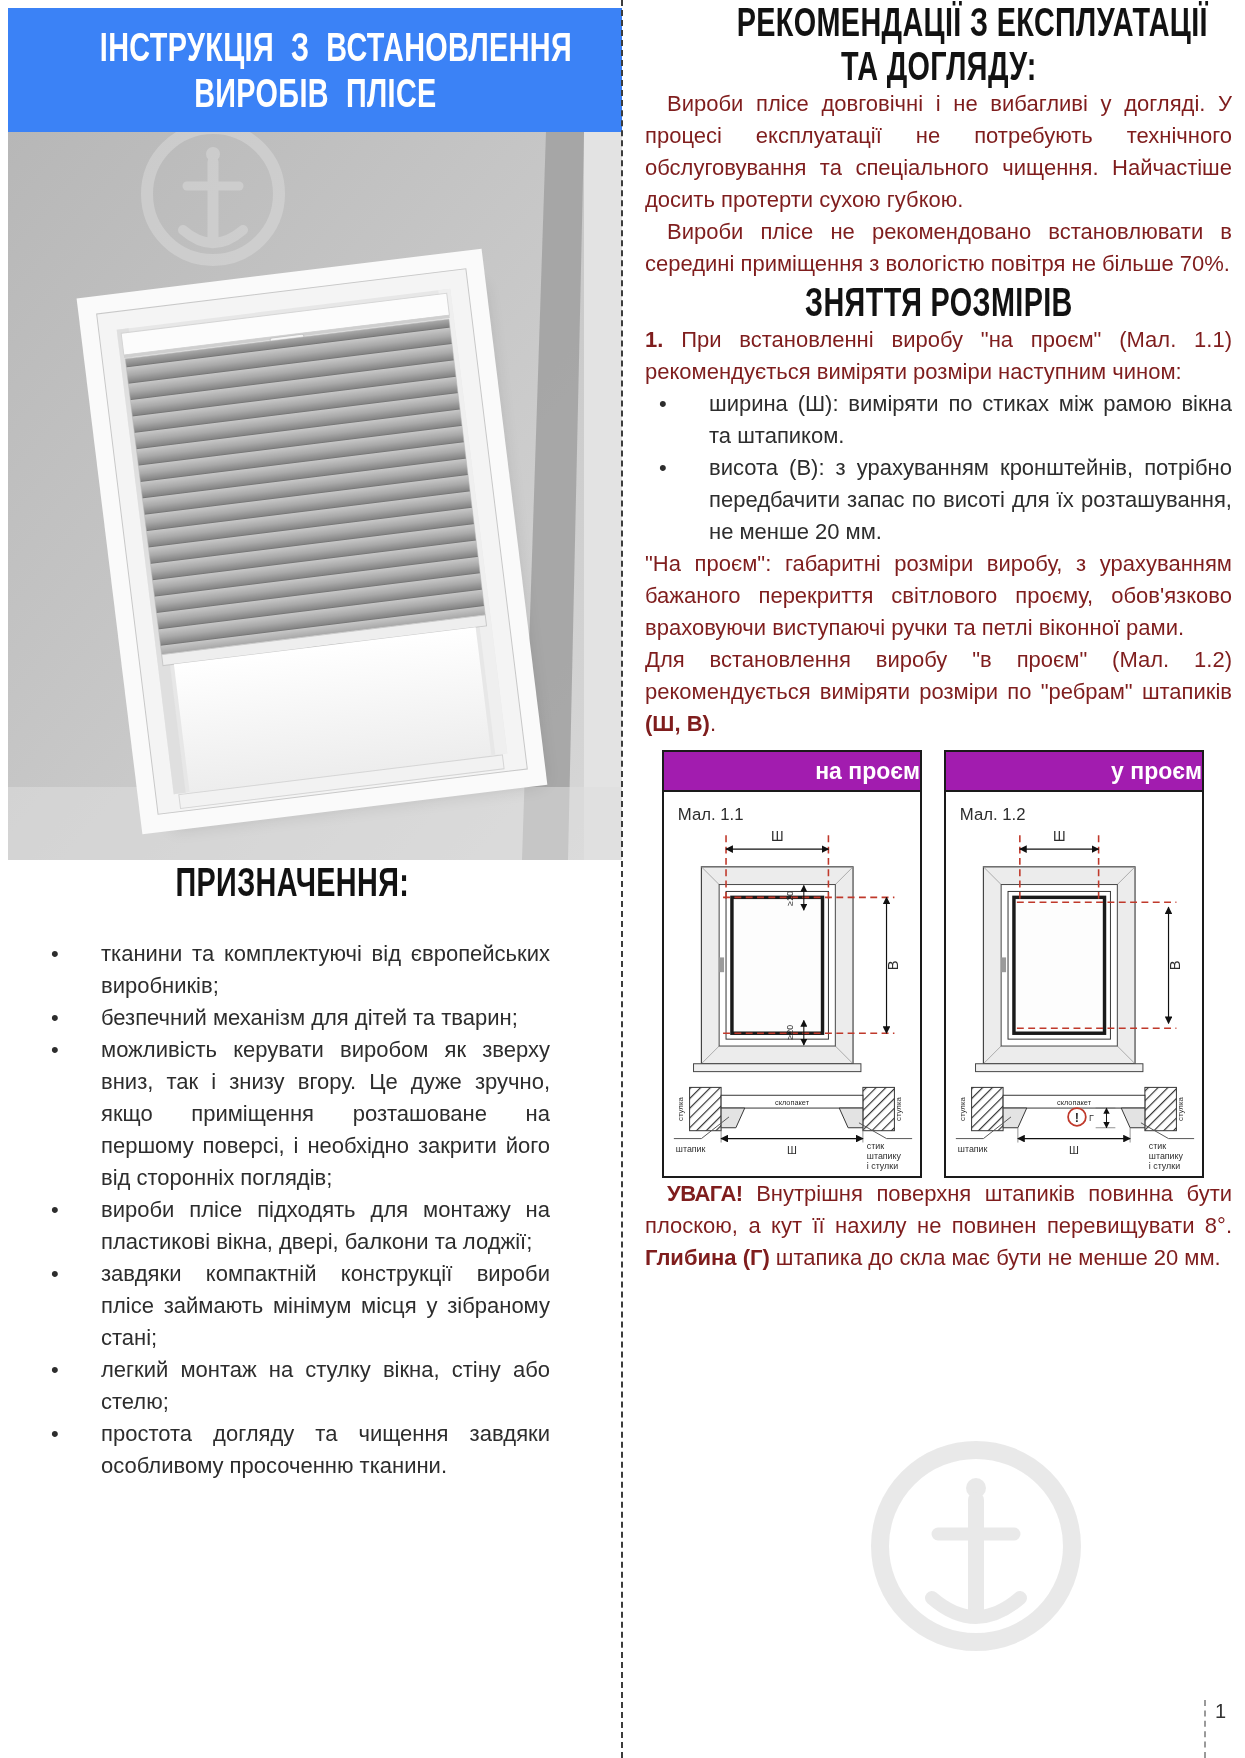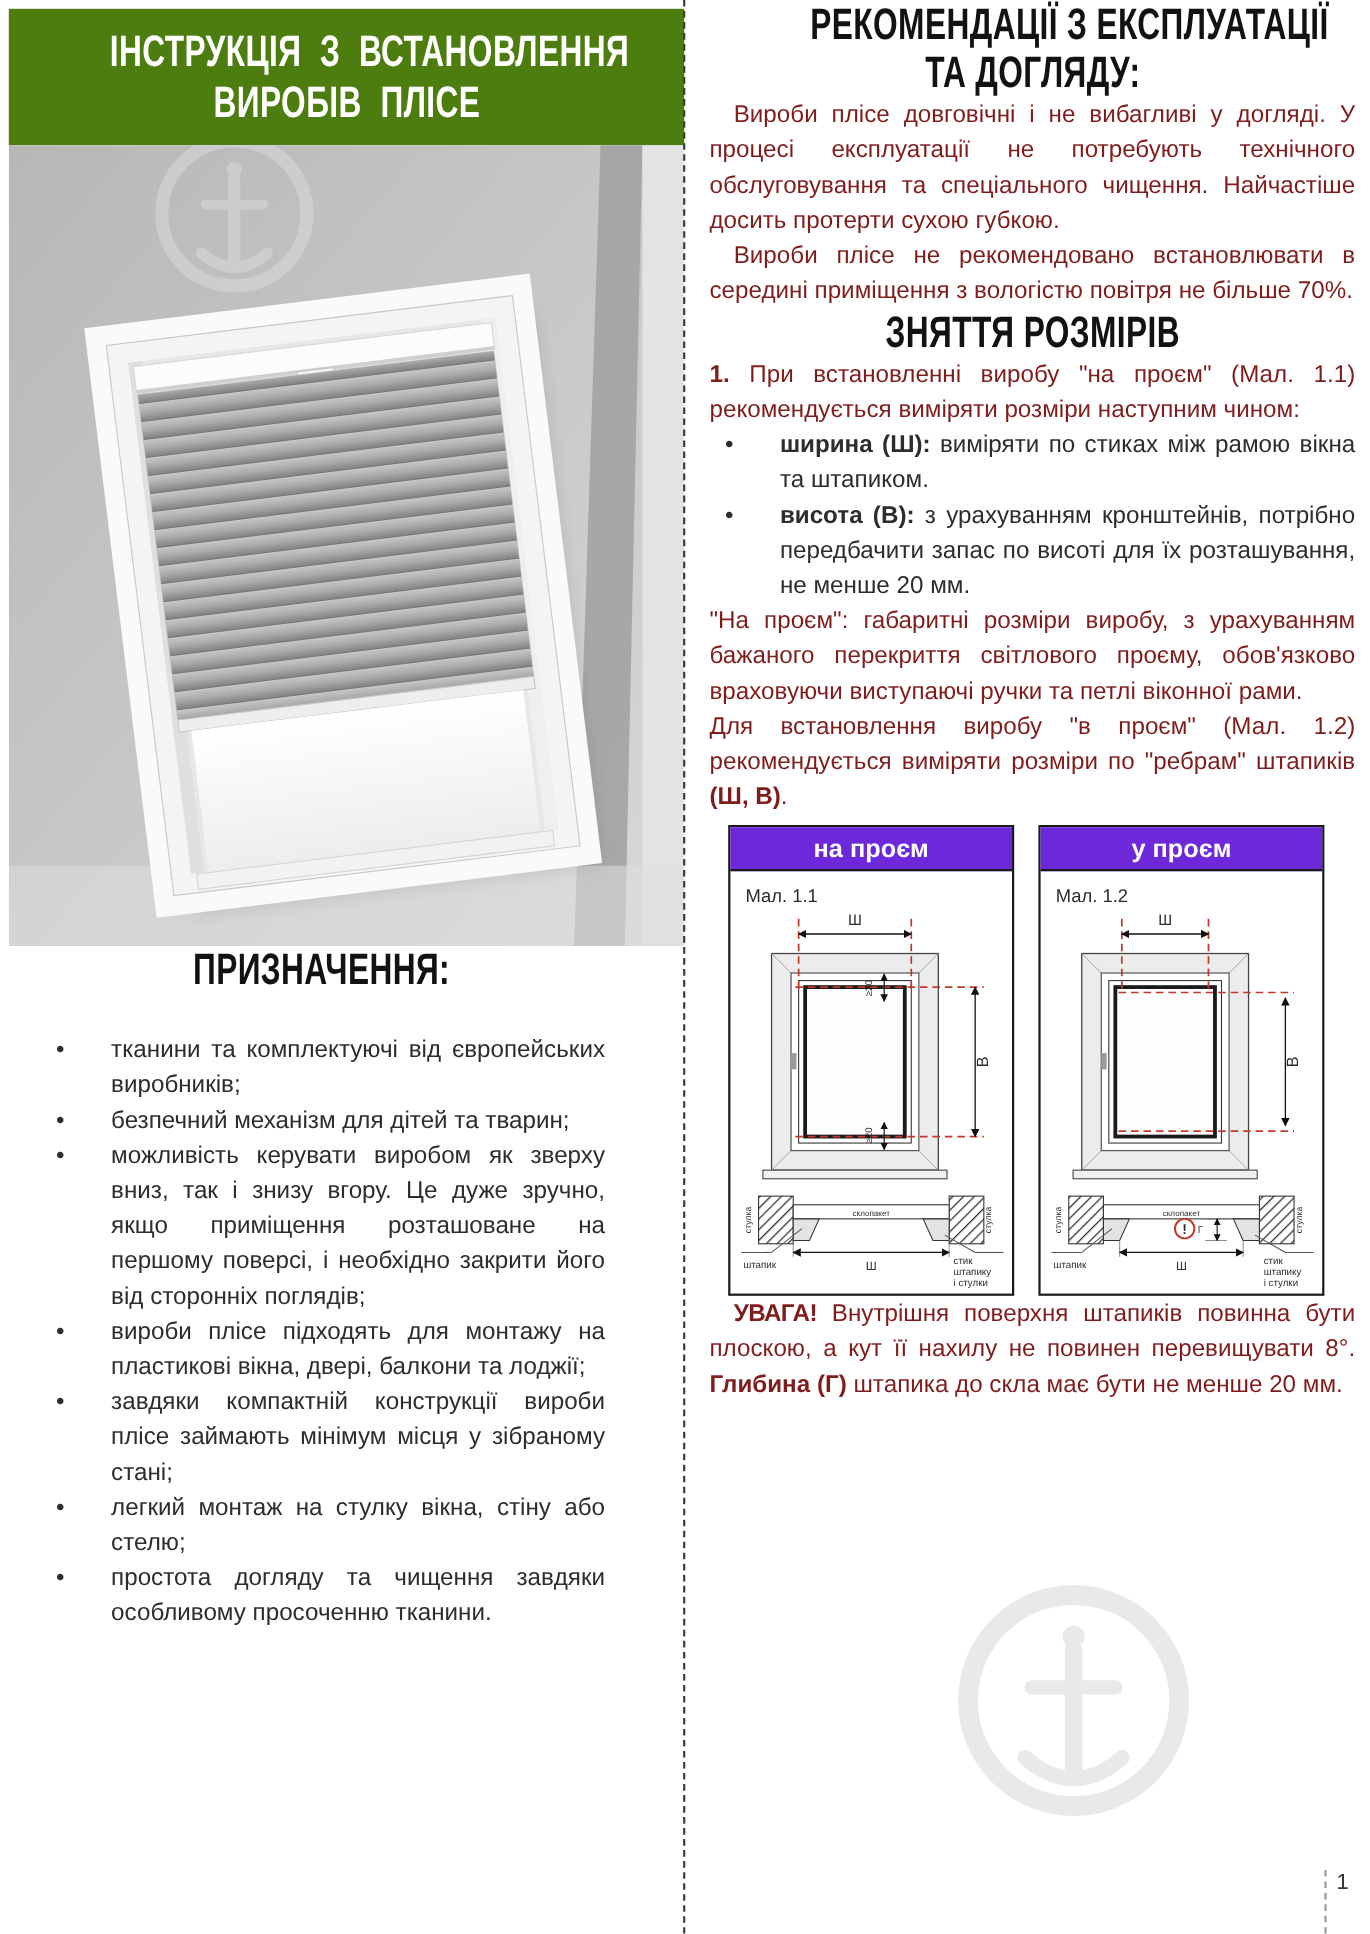--- a/index.html
+++ b/index.html
@@ -1,45 +1,45 @@
 <!DOCTYPE html>
 <html><head>
 <meta charset="utf-8">
 <style>
   html,body{margin:0;padding:0;background:#ffffff;}
   body{width:1245px;height:1758px;position:relative;overflow:hidden;
        font-family:"Liberation Sans", sans-serif;color:#2d2d2d;}
   .col{position:absolute;}
   .col-left{left:8px;top:8px;width:614px;}
   .col-right{left:645px;top:0;width:587px;}
-  .banner{height:124px;background:#4d7c0f;text-align:center;padding-top:16px;box-sizing:border-box;}
+  .banner{height:124px;background:#3b82f6;text-align:center;padding-top:16px;box-sizing:border-box;}
   .banner .line{display:block;color:#ffffff;font-weight:700;font-size:40px;line-height:46px;}
   .cond{display:inline-block;transform:scaleX(.72);transform-origin:center;font-weight:700;white-space:nowrap;letter-spacing:.5px;}
   .banner .line .cond{word-spacing:12px;}
   .photo{display:block;width:614px;height:728px;}
   .left-text{margin-left:26px;width:516px;}
   h2.doc{margin:0;text-align:center;color:#121212;font-size:40px;line-height:44px;font-weight:700;}
   .h-purpose{margin-top:62px;}
   .h-care{margin-top:36px;}
   .h-measure{margin-top:18px;}
   p.body{margin:0;font-size:22px;line-height:32px;text-align:justify;color:#7f1d1d;}
   .indent{text-indent:22px;}
   .mt-care1{margin-top:26px;}
   .mt-p3{margin-top:30px;}
   .mt-step{margin-top:24px;}
   .mt-intro{margin-top:32px;}
   .list{margin-top:34px;}
   .li{display:flex;font-size:22px;line-height:32px;}
   .li .dot{flex:0 0 67px;padding-left:17px;box-sizing:border-box;}
   .li .li-text{flex:1;text-align:justify;}
   .col-right .li .dot{flex:0 0 64px;padding-left:14px;}
-  .col-right .li .li-text b{font-weight:700;}
+  .col-right .li .li-text b{font-weight:400;}
   .figrow{margin-top:10px;margin-left:17px;display:flex;gap:22px;}
   .figbox{width:260px;box-sizing:border-box;border:2px solid #1a1a1a;background:transparent;}
-  .fighead{height:38px;line-height:38px;background:#6d28d9;color:#ffffff;font-size:23px;font-weight:700;text-align:center;border-bottom:2px solid #1a1a1a;}
+  .fighead{height:38px;line-height:38px;background:#a21caf;color:#ffffff;font-size:23px;font-weight:700;text-align:right;border-bottom:2px solid #1a1a1a;}
   .figbox svg{display:block;width:100%;height:auto;}
   svg text{font-family:"Liberation Sans", sans-serif;fill:#2d2d2d;}
   .attention{margin-top:26px;}
   .attention .lead{font-weight:800;letter-spacing:-.5px;}
   .divider{position:absolute;left:621px;top:0;height:1758px;border-left:2px dashed #3c3c3c;}
   .pagenum{position:absolute;left:1204px;top:1700px;height:58px;border-left:2px dashed #9a9a9a;padding-left:9px;font-size:20px;color:#333;}
   .watermark-big{position:absolute;left:858px;top:1428px;width:236px;height:236px;z-index:0;}
   .col,.divider,.pagenum{z-index:1;}
 </style>
 </head>

